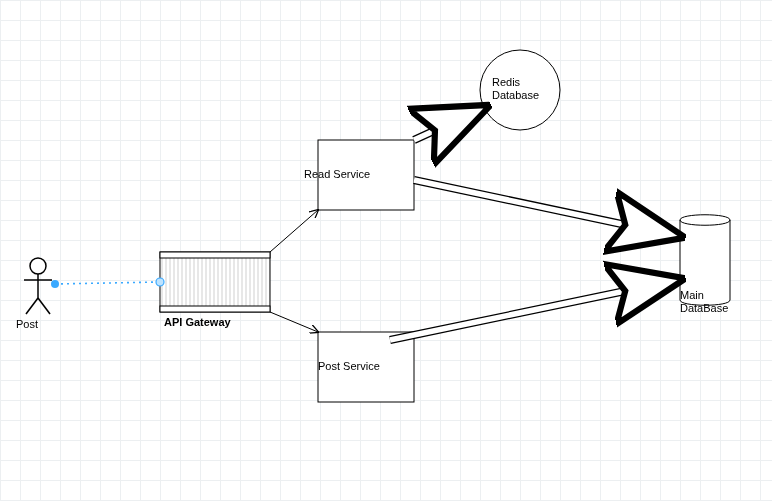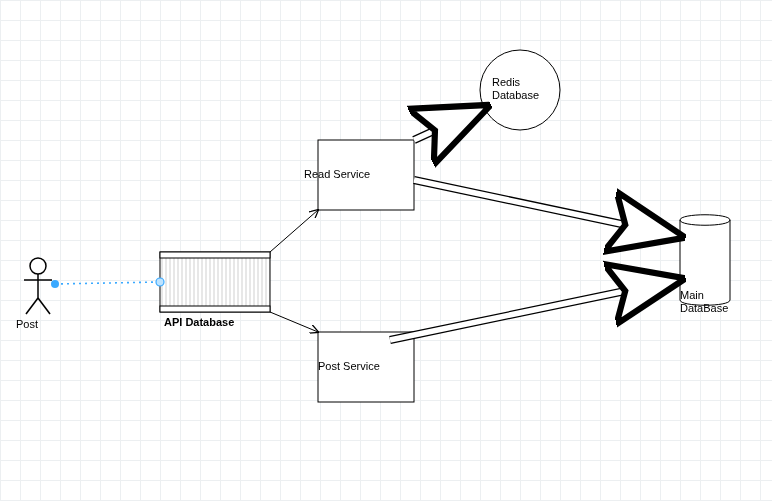--- a/index.html
+++ b/index.html
@@ -108,21 +108,21 @@
   </g>
 
   <g>
     <line x1="390" y1="340" x2="678" y2="280" stroke="#000" stroke-width="8"></line>
     <line x1="390" y1="340" x2="678" y2="280" stroke="#fff" stroke-width="5.5" marker-end="url(#arrow-block)"></line>
   </g>
 </svg>
 
 <div class="node-label" style="left:16px; top:318px; width:44px;">Post</div>
 
-<div class="node-label" style="left:164px; top:316px; width:102px; font-weight:bold;">API Database</div>
+<div class="node-label" style="left:164px; top:316px; width:102px; font-weight:bold;">API Gateway</div>
 
 <div class="node-label" style="left:304px; top:168px; width:96px;">Read Service</div>
 
 <div class="node-label" style="left:318px; top:360px; width:92px;">Post Service</div>
 
 <div class="node-label" style="left:492px; top:76px; width:56px;">
   <span>Redis</span><br>
   <span>Database</span>
 </div>
 

